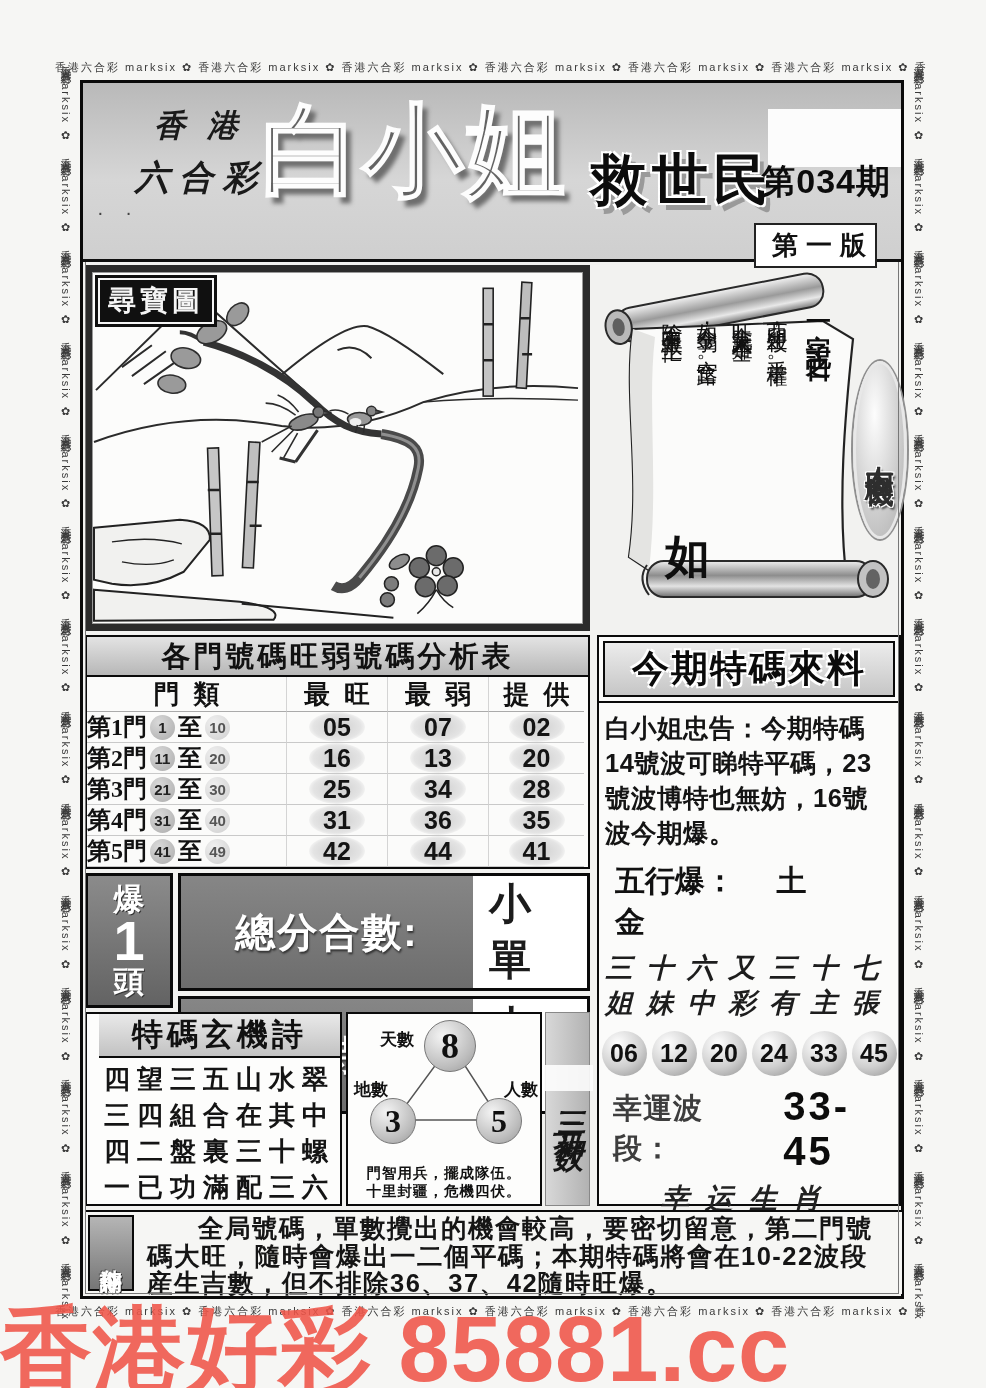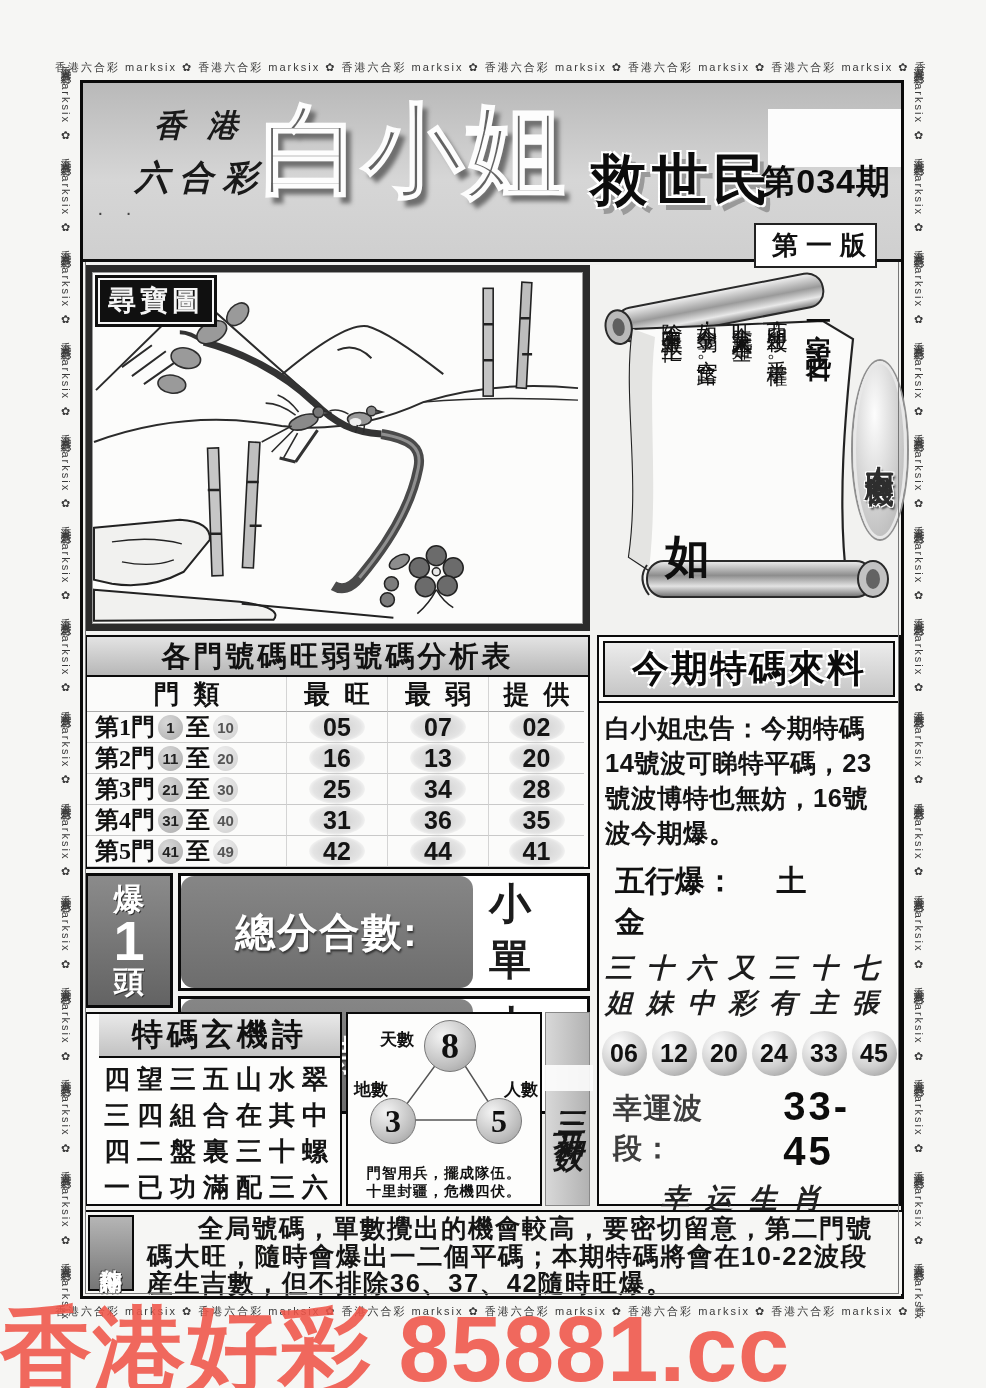--- a/index.html
+++ b/index.html
@@ -52,42 +52,42 @@
               border:2px solid #0a0a0a; background:#fbfbfa; }
   .analysis-title { height:40px; line-height:38px; text-align:center; font-size:29px; font-weight:800;
                     letter-spacing:3px; background:linear-gradient(180deg,#e3e3e3,#b7b7b7);
                     border-bottom:2px solid #0a0a0a; }
   .tbl { display:grid; grid-template-columns:200px 101px 101px 95px; }
   .tbl > div { border-bottom:1px solid #c9c9c9; border-right:1px solid #d4d4d4;
                display:flex; align-items:center; justify-content:center; height:31px; }
   .tbl > div:nth-child(4n) { border-right:none; }
   .tbl .hed { height:35px; font-size:26px; font-weight:800; letter-spacing:14px; padding-left:14px;
               border-bottom:1px solid #aaa; }
-  .doorcell { justify-content:flex-start !important; padding-left:8px; gap:3px;
+  .doorcell { justify-content:flex-start !important; gap:3px;
               font-size:24px; font-weight:800; font-family:"Liberation Serif",serif; }
   .circ-sm { display:inline-flex; width:25px; height:25px; border-radius:50%;
              background:radial-gradient(circle at 35% 30%, #d9d9d9, #ababab);
              align-items:center; justify-content:center; font-size:15px; font-weight:bold;
              font-family:"Liberation Sans",sans-serif; color:#222; }
   .circ-lt { background:radial-gradient(circle at 35% 30%, #efefef, #cfcfcf); color:#555; font-size:15px; }
   .numcirc { display:inline-block; min-width:56px; height:30px; line-height:30px; border-radius:50%;
              background:radial-gradient(ellipse at center, #cdcdcd 0%, #e4e4e4 60%, rgba(230,230,230,0) 78%);
              font-size:25px; font-weight:bold; text-align:center; color:#141414; }
   
   .burst { position:absolute; left:2px; top:790px; width:505px; height:135px; display:flex; gap:5px; }
   .burst-head { width:88px; background:linear-gradient(180deg,#8b8b8b,#636363); border:3px solid #0a0a0a;
                 color:#fff; display:flex; flex-direction:column; align-items:center; justify-content:center; }
   .burst-head .c  { font-size:31px; font-weight:800; line-height:32px;
                     text-shadow:1px 1px 0 #333; }
   .burst-head .n  { font-size:56px; font-weight:800; line-height:50px; }
   .burst-rows { flex:1; display:flex; flex-direction:column; gap:5px; }
   .burst-row { flex:1; border:3px solid #0a0a0a; display:flex; background:#fff; }
   .burst-row .lab { width:292px; background:linear-gradient(180deg,#868686,#6d6d6d); color:#fff;
                     font-size:40px; font-weight:800; display:flex; align-items:center; justify-content:center;
-                    letter-spacing:2px; text-shadow:1px 2px 2px #333;border-radius:13px; }
+                    letter-spacing:2px; text-shadow:1px 2px 2px #333; }
   .burst-row .val { flex:1; display:flex; align-items:center; justify-content:center;
                     font-family:"Liberation Serif",serif; font-size:42px; font-weight:800;
                     letter-spacing:26px; padding-left:16px; color:#1c1c1c; }
   
   .bottomrow { position:absolute; left:2px; top:929px; width:505px; height:194px; }
   .poem { position:absolute; left:0; top:0; width:257px; height:194px; border:2px solid #0a0a0a; background:#fdfdfc;padding-left:12px;}
   .poem-title { height:44px; line-height:42px; text-align:center; font-size:31px; font-weight:800;
                 letter-spacing:4px; background:linear-gradient(180deg,#e9e9e9,#c2c2c2);
                 border-bottom:2px solid #0a0a0a; }
   .poem-line { font-family:"Liberation Serif",serif; font-size:26px; font-weight:800; letter-spacing:7px;

